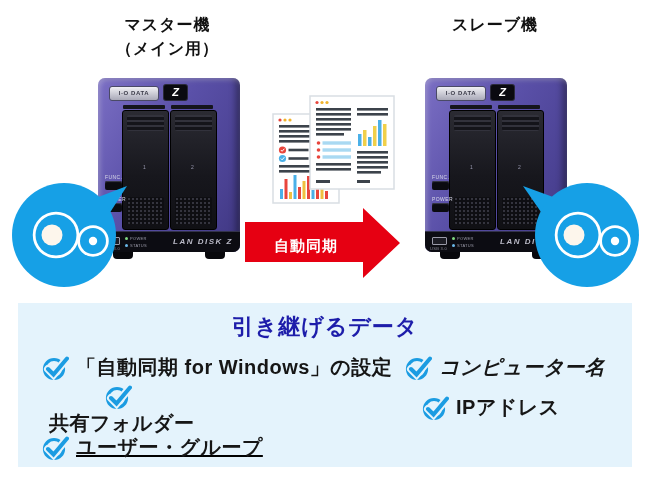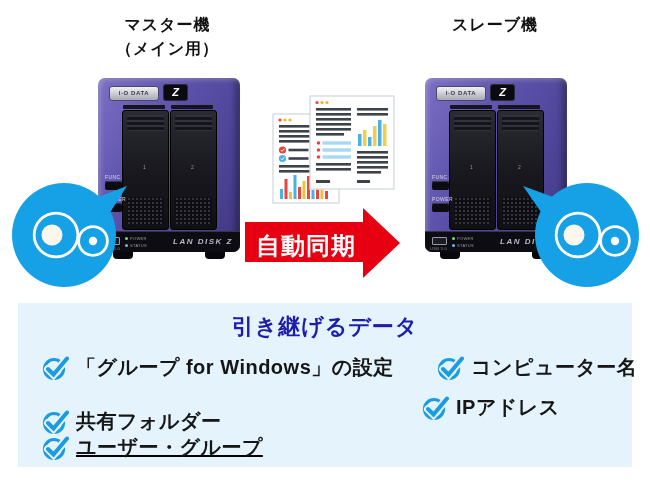--- a/index.html
+++ b/index.html
@@ -47,34 +47,34 @@
   .led-row{position:absolute;left:27px;font-size:4px;color:#9a9aa8;letter-spacing:.3px;}
   .led-dot{display:inline-block;width:3px;height:3px;border-radius:50%;background:#7fd87f;margin-right:2px;vertical-align:middle;}
   .dev-model{position:absolute;right:7px;bottom:6px;font-size:8px;font-weight:bold;color:#b9b9c6;letter-spacing:1.5px;font-style:italic;}
   .foot{position:absolute;top:174px;width:20px;height:7px;background:#08080c;border-radius:0 0 4px 4px;}
   .foot.f1{left:15px;} .foot.f2{right:15px;}
 
   
   #document-stack{position:absolute;left:258px;top:86px;}
   #sync-arrow{position:absolute;left:240px;top:204px;}
   .arrow-label{position:absolute;left:252px;top:223px;width:108px;height:46px;display:flex;
-       align-items:center;justify-content:center;color:#fff;font-size:24px;font-weight:bold;letter-spacing:1px;white-space:nowrap;}
+       align-items:center;justify-content:center;color:#fff;font-size:15px;font-weight:bold;letter-spacing:1px;white-space:nowrap;}
   .bubble{position:absolute;top:179px;}
   #mascot-bubble-left{left:8px;}
   #mascot-bubble-right{left:514px;}
 
   
   .panel{position:absolute;left:18px;top:303px;width:614px;height:164px;background:#e4f3fc;}
   .panel-title{position:absolute;left:0;top:9px;width:614px;text-align:center;
        font-size:22px;font-weight:bold;color:#1d1daa;letter-spacing:1px;}
   .item-row{position:absolute;display:flex;align-items:center;height:30px;}
   .item-row .txt{margin-left:7px;font-size:20px;font-weight:bold;color:#161616;white-space:nowrap;letter-spacing:.5px;}
   .check-icon{flex:0 0 auto;}
-  .rowL0{left:24px;top:49px;} .rowL1{left:24px;top:103px;} .rowL2{left:24px;top:129px;text-decoration:underline;}
-  .rowR0{left:419px;top:49px;} .rowR1{left:404px;top:89px;}
+  .rowL0{left:24px;top:49px;} .rowL1{left:24px;top:80px;flex-direction:column;} .rowL2{left:24px;top:129px;text-decoration:underline;}
+  .rowR0{left:387px;top:49px;font-style:italic;} .rowR1{left:404px;top:89px;}
 </style>
 </head>
 <body>
 
 <div class="stage">
 
   <div class="top-label" id="master-label">
     <div>マスター機</div>
     <div>（メイン用）</div>
   </div>
@@ -256,21 +256,21 @@
 
   <div class="panel">
     <div class="panel-title">引き継げるデータ</div>
 
     <div class="item-row rowL0">
       <svg class="check-icon" width="27" height="27" viewBox="0 0 27 27">
         <circle cx="12" cy="15" r="9.5" stroke="#1b9ce2" stroke-width="3.2" fill="none"></circle>
         <path d="M6,15 L11.5,20.5 L25,4.5" stroke="#e4f3fc" stroke-width="8" fill="none" stroke-linecap="round"></path>
         <path d="M6,15 L11.5,20.5 L25,4.5" stroke="#1b9ce2" stroke-width="4" fill="none" stroke-linecap="round"></path>
       </svg>
-      <span class="txt">「グループ for Windows」の設定</span>
+      <span class="txt">「自動同期 for Windows」の設定</span>
     </div>
     <div class="item-row rowL1">
       <svg class="check-icon" width="27" height="27" viewBox="0 0 27 27">
         <circle cx="12" cy="15" r="9.5" stroke="#1b9ce2" stroke-width="3.2" fill="none"></circle>
         <path d="M6,15 L11.5,20.5 L25,4.5" stroke="#e4f3fc" stroke-width="8" fill="none" stroke-linecap="round"></path>
         <path d="M6,15 L11.5,20.5 L25,4.5" stroke="#1b9ce2" stroke-width="4" fill="none" stroke-linecap="round"></path>
       </svg>
       <span class="txt">共有フォルダー</span>
     </div>
     <div class="item-row rowL2">

